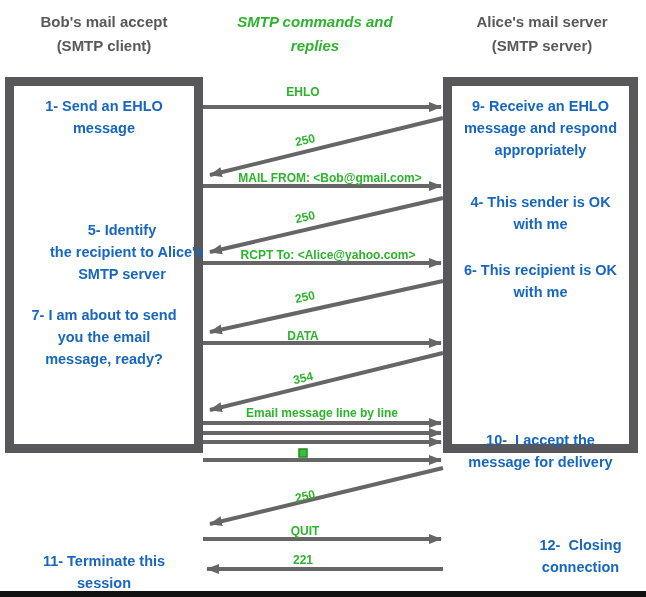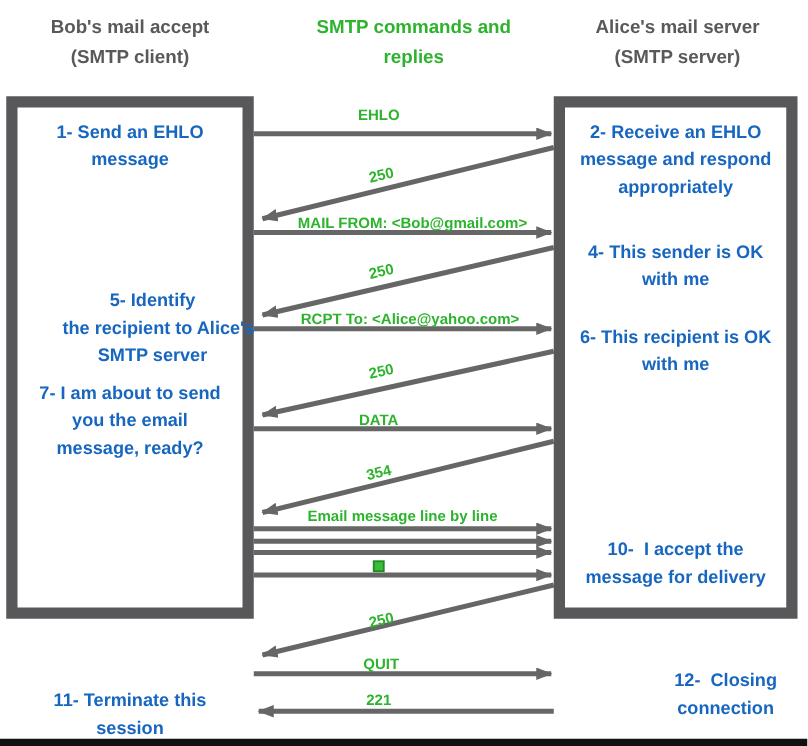--- a/index.html
+++ b/index.html
@@ -7,24 +7,24 @@
     --frame:#58585A; --arrow:#666666; --bar:#111111;
     --dot-fill:#3CBB3C; --dot-stroke:#1D8F1D;
   }
   *{margin:0;padding:0;box-sizing:border-box;}
   html,body{width:646px;height:597px;background:#fff;overflow:hidden;}
   body{position:relative;font-family:"Liberation Sans",sans-serif;}
 
   .hdr{position:absolute;top:10px;text-align:center;white-space:pre;
        font-size:15px;font-weight:bold;line-height:24px;}
   .hdr-left{left:0;width:208px;color:var(--gray-text);}
-  .hdr-center{left:216px;width:230px;color:var(--green);}
+  .hdr-center{left:200px;width:230px;color:var(--green);font-style:italic;}
   .hdr-right{left:438px;width:208px;color:var(--gray-text);}
 
-  .box{position:absolute;top:77px;height:418px;background:#fff;
+  .box{position:absolute;top:77px;height:376px;background:#fff;
        border:9px solid var(--frame);}
   .box-left{left:5px;width:198px;}
   .box-right{left:443px;width:195px;}
   .box-inner{position:relative;width:100%;height:100%;}
 
   .step{position:absolute;left:0;width:100%;text-align:center;white-space:pre;
         color:var(--blue);font-weight:bold;font-size:14.5px;line-height:22px;}
 
   #lane{position:absolute;left:203px;top:77px;width:240px;height:515px;overflow:visible;}
   #lane line{stroke:var(--arrow);stroke-width:4;}
@@ -41,34 +41,34 @@
 (SMTP client)</div>
 <div class="hdr hdr-center">SMTP commands and
 replies</div>
 <div class="hdr hdr-right">Alice's mail server
 (SMTP server)</div>
 
 <div class="box box-left">
   <div class="box-inner" id="client-items">
       <div class="step" style="top: 9px;">1- Send an EHLO
 message</div>
-      <div class="step" style="top: 144px; padding-left: 36px;">5- Identify
+      <div class="step" style="top: 133px; padding-left: 36px;">5- Identify
 the recipient to Alice's
 SMTP server</div>
       <div class="step" style="top: 218px;">7- I am about to send
 you the email
 message, ready?</div>
       <div class="step" style="top: 464px;">11- Terminate this
 session</div>
     </div>
 </div>
 
 <div class="box box-right">
   <div class="box-inner" id="server-items">
-      <div class="step" style="top: 9px;">2- Receive an EHLO
+      <div class="step" style="top: 9px;">9- Receive an EHLO
 message and respond
 appropriately</div>
       <div class="step" style="top: 105px;">4- This sender is OK
 with me</div>
       <div class="step" style="top: 173px;">6- This recipient is OK
 with me</div>
       <div class="step" style="top: 343px;">10-  I accept the
 message for delivery</div>
       <div class="step" style="top: 448px; margin-left: 40px;">12-  Closing
 connection</div>

